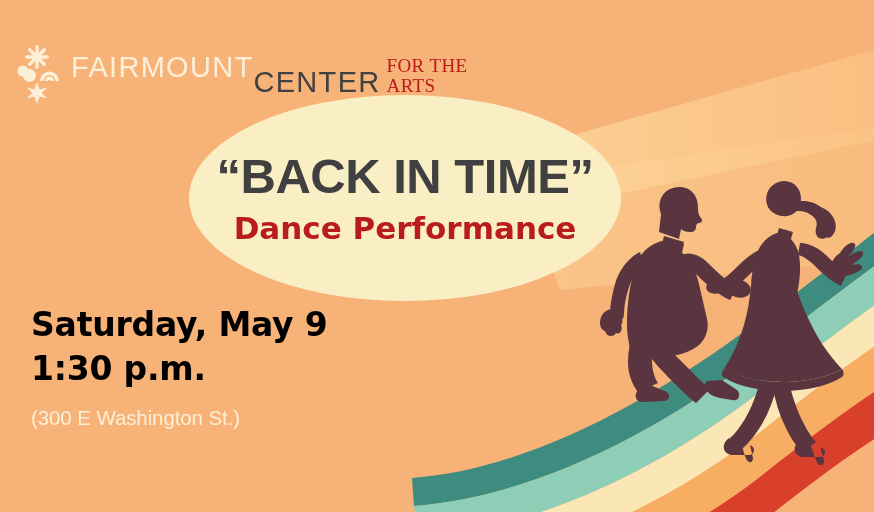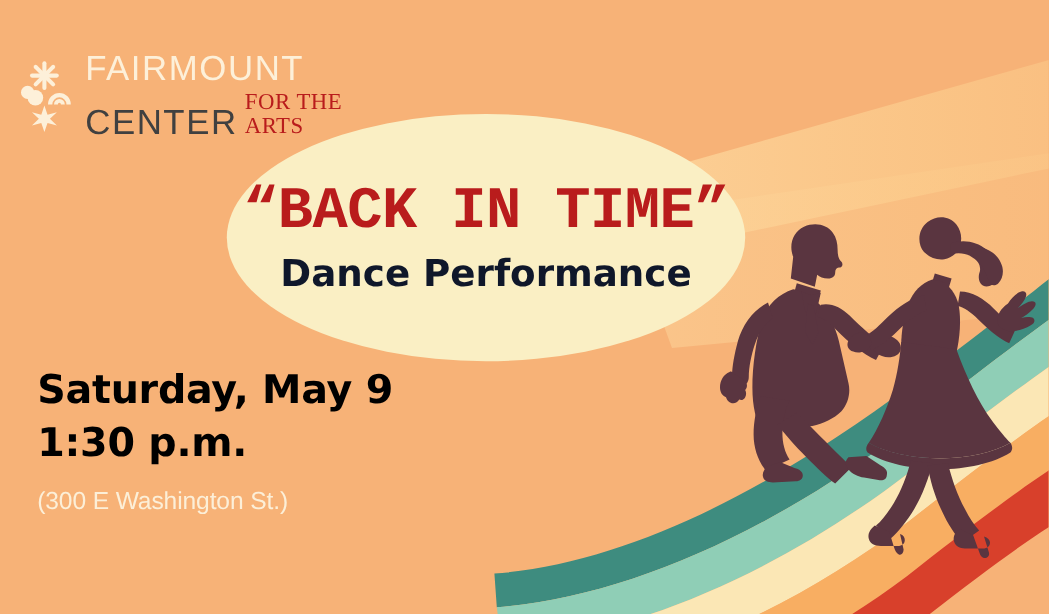--- a/index.html
+++ b/index.html
@@ -18,21 +18,21 @@
   .layer { position:absolute; left:0; top:0; width:874px; height:512px; }
   svg.layer { display:block; }
 
   
   #logo {
     position:absolute; left:16px; top:44px;
     display:flex; align-items:center; gap:9px;
     z-index:30;
   }
   #logo-mark { width:46px; height:62px; flex:none; }
-  #logo-words { display:flex; flex-direction:column; line-height:1; }
+  #logo-words { display:flex; line-height:1; }
   #logo-line1 {
     font-size:29px; letter-spacing:1.3px; color:#FDF0D9;
     font-weight:300; font-family:"Liberation Sans", sans-serif;
     white-space:nowrap;
   }
   #logo-line2row { display:flex; align-items:flex-end; gap:6px; margin-top:3px; }
   #logo-line2 {
     font-size:29px; letter-spacing:1.3px; color:#404040;
     font-weight:300; white-space:nowrap;
   }
@@ -45,27 +45,27 @@
 
   
   #title-block {
     position:absolute; left:189px; top:95px;
     width:432px; height:206px;
     display:flex; flex-direction:column;
     align-items:center; justify-content:center;
     z-index:25;
   }
   #headline {
-    font-size:49px; font-weight:bold; color:#b91c1c;
+    font-size:49px; font-weight:bold; color:#404040;
     letter-spacing:-0.5px; white-space:nowrap;
-    font-family:Liberation Mono, monospace;
+    font-family:Liberation Sans, sans-serif;
     line-height:1;
   }
   #subhead {
-    font-size:31px; font-weight:bold; color:#0f172a;
+    font-size:31px; font-weight:bold; color:#b91c1c;
     white-space:nowrap; margin-top:12px;
     font-family:"DejaVu Sans", sans-serif;
     line-height:1;
   }
 
   
   #details { position:absolute; left:31px; top:303px; z-index:25; }
   .date-line {
     font-size:33px; font-weight:bold; color:#000000;
     font-family:"DejaVu Sans", sans-serif;

